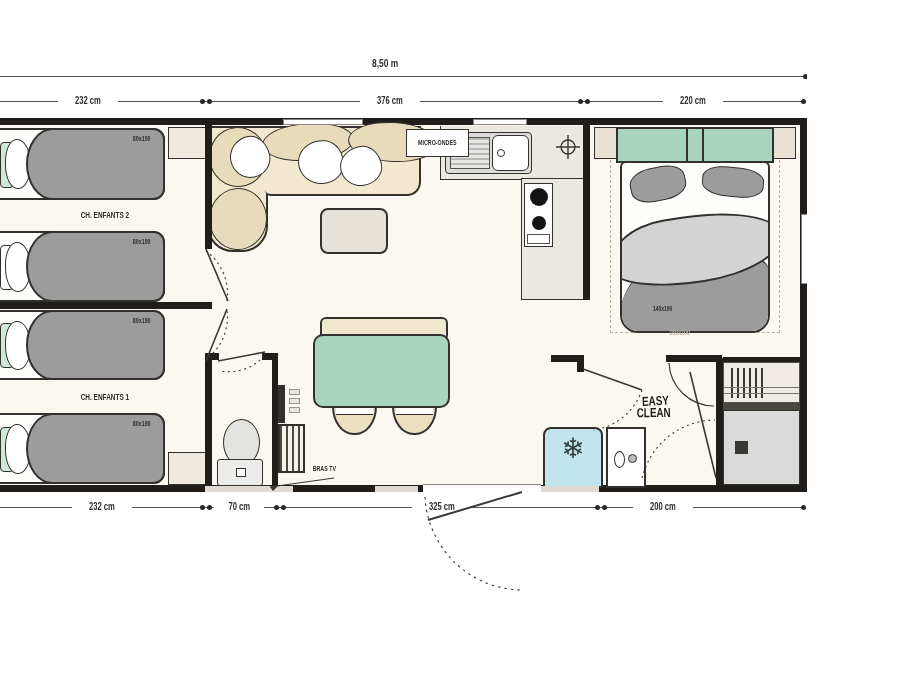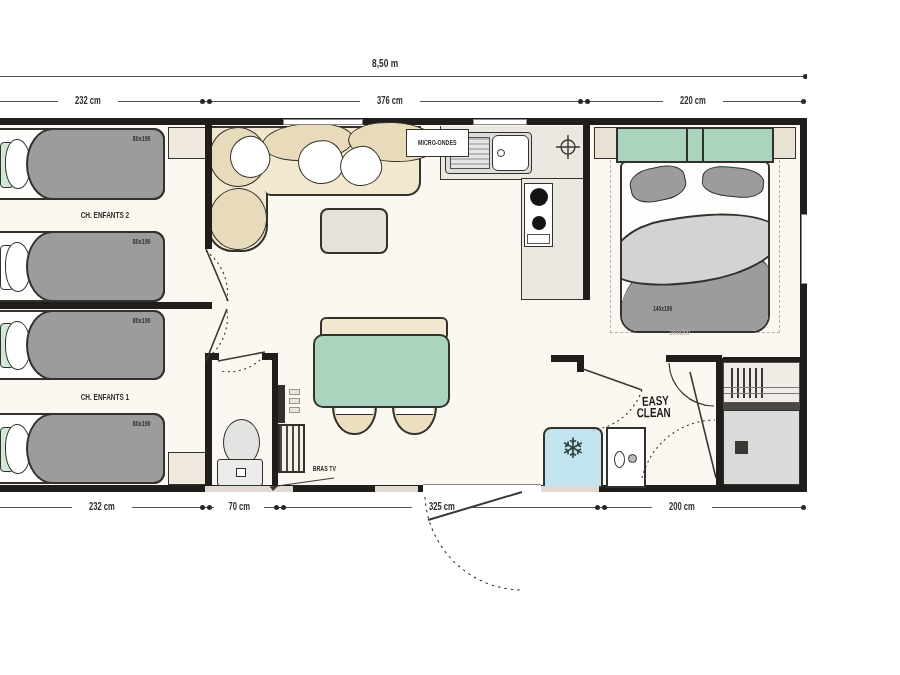--- a/index.html
+++ b/index.html
@@ -71,21 +71,21 @@
   <div class="abs dot" style="left:200px;top:505px;"></div>
   <div class="abs dot" style="left:207px;top:505px;"></div>
   <div class="abs dot" style="left:274px;top:505px;"></div>
   <div class="abs dot" style="left:281px;top:505px;"></div>
   <div class="abs dot" style="left:595px;top:505px;"></div>
   <div class="abs dot" style="left:602px;top:505px;"></div>
   <div class="abs dot" style="left:801px;top:505px;"></div>
   <div class="abs lbl dimlbl" style="left:72px;top:500px;width:60px;"><span class="cond">232 cm</span></div>
   <div class="abs lbl dimlbl" style="left:214px;top:500px;width:50px;"><span class="cond">70 cm</span></div>
   <div class="abs lbl dimlbl" style="left:412px;top:500px;width:60px;"><span class="cond">325 cm</span></div>
-  <div class="abs lbl dimlbl" style="left:652px;top:500px;width:60px;"><span class="cond">200 cm</span></div>
+  <div class="abs lbl dimlbl" style="left:633px;top:500px;width:60px;"><span class="cond">200 cm</span></div>
 
   <div class="abs floor" style="left:0;top:118px;width:808px;height:374px;"></div>
 
   <div class="abs bedslot" style="left:0;top:128px;width:165px;height:72px;">
     <div class="pillow-under" style="left:0;top:12px;width:14px;height:46px;background:#cfe8da;"></div>
     <div class="pillow" style="left:5px;top:9px;width:26px;height:50px;"></div>
     <div class="duvet">
         <span class="bedsize"><span class="cond">80x190</span></span>
       </div>
   </div>

